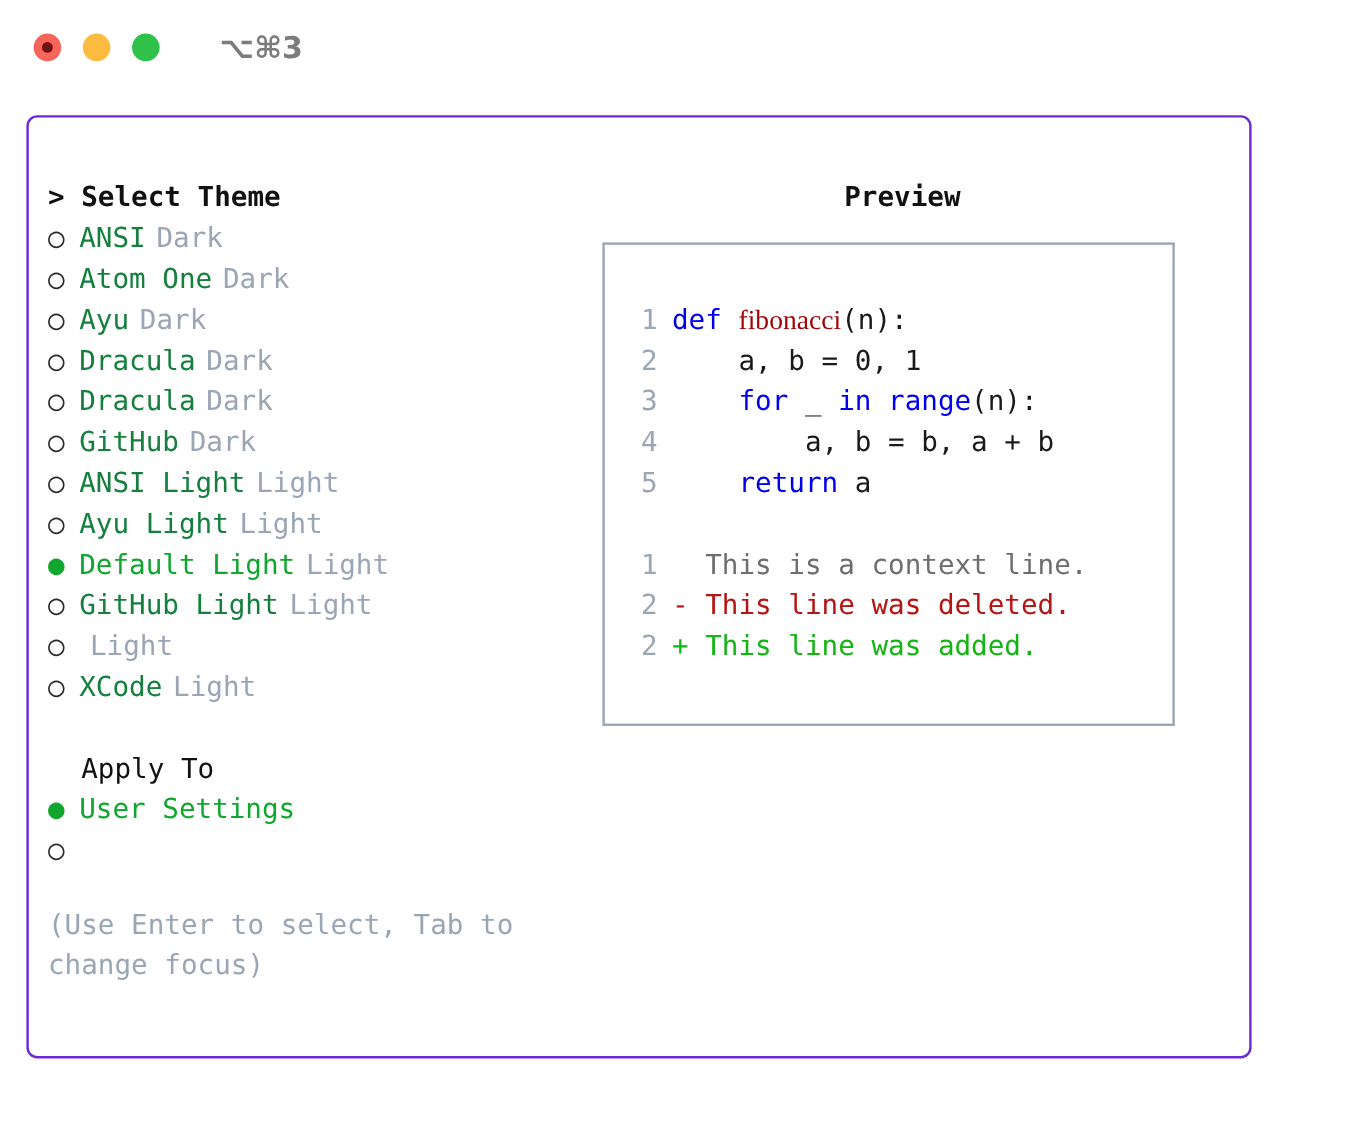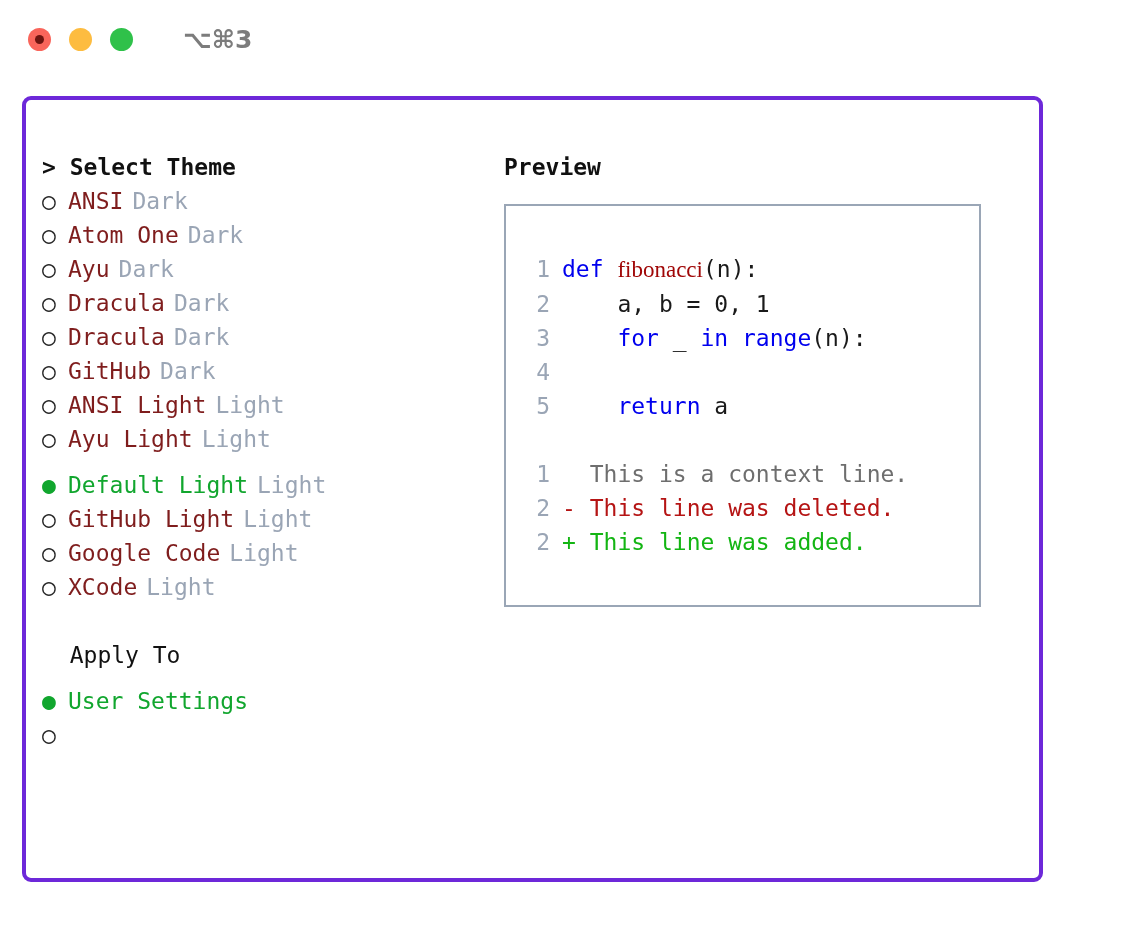--- a/index.html
+++ b/index.html
@@ -70,21 +70,21 @@
     line-height: 1;
   }
 
   
   .panel {
     position: absolute;
     left: 22px;
     top: 96px;
     width: 1021px;
     height: 786px;
-    border: 4px solid #6d28d9;
+    border: 2px solid #6d28d9;
     border-radius: 9px;
     box-sizing: border-box;
     background: #ffffff;
   }
 
   .columns {
     position: absolute;
     left: 0; top: 0;
     width: 100%;
     height: 100%;
@@ -121,22 +121,22 @@
     width: 26px;
     flex: 0 0 26px;
     text-align: left;
     font-size: 23px;
     line-height: 34px;
     color: #2b2b2b;
   }
   .bullet.on {
     color: #11a62e;
   }
-  .opt-label { color: #7f1d1d; }
-  .opt-row.selected .opt-label { color: #11a62e; margin-top: 12px; }
+  .opt-label { color: #15803d; }
+  .opt-row.selected .opt-label { color: #11a62e; }
   .opt-tag {
     color: #9aa5b5;
     padding-left: 9px;
     text-align: right;
   }
 
   .spacer-lg { height: 34px; }
   .spacer-md { height: 28px; }
 
   .hint {
@@ -152,20 +152,21 @@
     position: absolute;
     left: 478px;
     top: 50px;
     width: 500px;
   }
   .preview-title {
     font-size: 23px;
     line-height: 34px;
     font-weight: bold;
     color: #111111;
+    text-align: center;
   }
   .preview-box {
     margin-top: 20px;
     width: 477px;
     height: 403px;
     border: 2px solid #9aa6b6;
     box-sizing: border-box;
     background: #ffffff;
     padding: 46px 0 0 14px;
   }
@@ -263,21 +264,20 @@
             <span class="opt-label">Default Light</span>
             <span class="opt-tag">Light</span>
           </div>
           <div class="opt-row">
             <span class="bullet">○</span>
             <span class="opt-label">GitHub Light</span>
             <span class="opt-tag">Light</span>
           </div>
           <div class="opt-row">
             <span class="bullet">○</span>
-            <span class="opt-label">Google Code</span>
             <span class="opt-tag">Light</span>
           </div>
           <div class="opt-row">
             <span class="bullet">○</span>
             <span class="opt-label">XCode</span>
             <span class="opt-tag">Light</span>
           </div>
         </div>
 
         <div class="spacer-lg"></div>
@@ -289,20 +289,21 @@
             <span class="bullet on">●</span>
             <span class="opt-label">User Settings</span>
           </div>
           <div class="opt-row">
             <span class="bullet">○</span>
           </div>
         </div>
 
         <div class="spacer-md"></div>
 
+        <div class="hint">(Use Enter to select, Tab to change focus)</div>
       </div>
 
       <div class="right-col">
         <div class="preview-title">Preview</div>
 
         <div class="preview-box">
 
           <div>
             <div class="code-line">
               <span class="lineno">1</span>
@@ -311,20 +312,21 @@
             <div class="code-line">
               <span class="lineno">2</span>
               <span class="code-text"><span class="tok-pl">    a, b = 0, 1</span></span>
             </div>
             <div class="code-line">
               <span class="lineno">3</span>
               <span class="code-text"><span class="tok-pl">    </span><span class="tok-kw">for</span><span class="tok-pl"> _ </span><span class="tok-kw">in range</span><span class="tok-pl">(n):</span></span>
             </div>
             <div class="code-line">
               <span class="lineno">4</span>
+              <span class="code-text"><span class="tok-pl">        a, b = b, a + b</span></span>
             </div>
             <div class="code-line">
               <span class="lineno">5</span>
               <span class="code-text"><span class="tok-pl">    </span><span class="tok-kw">return</span><span class="tok-pl"> a</span></span>
             </div>
           </div>
 
           <div class="blankline"></div>
 
           <div>

